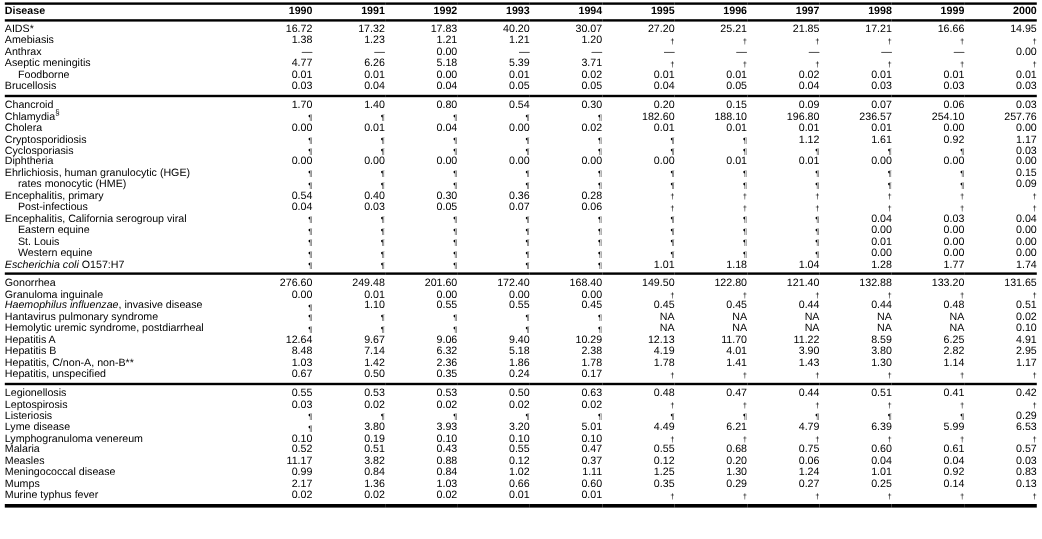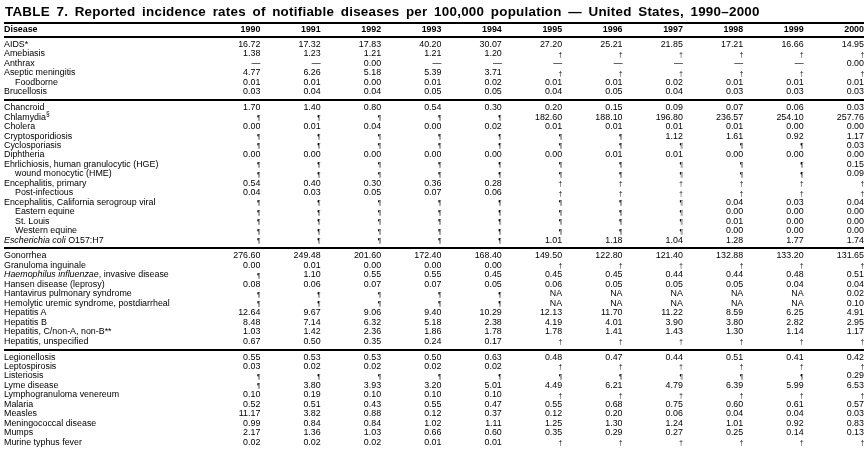--- a/index.html
+++ b/index.html
@@ -32,21 +32,20 @@
   tbody tr:last-child td { padding-bottom:2.5px; }
   td.indent { padding-left:11px; }
   td i { font-style:italic;text-align:right; }
   sup.supmark { font-size:6.6px; vertical-align:super; line-height:0; }
   span.mk { font-size:6.4px; line-height:0; position:relative; top:0.5px; }
 </style>
 </head>
 <body>
 
 <div class="page">
-  <div class="title">TABLE 7. Reported incidence rates of notifiable diseases per 100,000 population — United States, 1990–2000</div>
   <table aria-label="notifiable-diseases-table">
       <colgroup>
         <col style="width: 196px;">
         <col style="width: 60.3636px;">
         <col style="width: 60.3636px;">
         <col style="width: 60.3636px;">
         <col style="width: 60.3636px;">
         <col style="width: 60.3636px;">
         <col style="width: 60.3636px;">
         <col style="width: 60.3636px;">
@@ -250,21 +249,21 @@
           <td><span class="mk">¶</span></td>
           <td><span class="mk">¶</span></td>
           <td><span class="mk">¶</span></td>
           <td><span class="mk">¶</span></td>
           <td><span class="mk">¶</span></td>
           <td><span class="mk">¶</span></td>
           <td><span class="mk">¶</span></td>
           <td>0.15</td>
         </tr>
         <tr>
-          <td class="indent">wound monocytic (HME)</td>
+          <td class="indent">rates monocytic (HME)</td>
           <td><span class="mk">¶</span></td>
           <td><span class="mk">¶</span></td>
           <td><span class="mk">¶</span></td>
           <td><span class="mk">¶</span></td>
           <td><span class="mk">¶</span></td>
           <td><span class="mk">¶</span></td>
           <td><span class="mk">¶</span></td>
           <td><span class="mk">¶</span></td>
           <td><span class="mk">¶</span></td>
           <td><span class="mk">¶</span></td>
@@ -406,34 +405,20 @@
           <td>0.55</td>
           <td>0.45</td>
           <td>0.45</td>
           <td>0.45</td>
           <td>0.44</td>
           <td>0.44</td>
           <td>0.48</td>
           <td>0.51</td>
         </tr>
         <tr>
-          <td>Hansen disease (leprosy)</td>
-          <td>0.08</td>
-          <td>0.06</td>
-          <td>0.07</td>
-          <td>0.07</td>
-          <td>0.05</td>
-          <td>0.06</td>
-          <td>0.05</td>
-          <td>0.05</td>
-          <td>0.05</td>
-          <td>0.04</td>
-          <td>0.04</td>
-        </tr>
-        <tr>
           <td>Hantavirus pulmonary syndrome</td>
           <td><span class="mk">¶</span></td>
           <td><span class="mk">¶</span></td>
           <td><span class="mk">¶</span></td>
           <td><span class="mk">¶</span></td>
           <td><span class="mk">¶</span></td>
           <td>NA</td>
           <td>NA</td>
           <td>NA</td>
           <td>NA</td>

